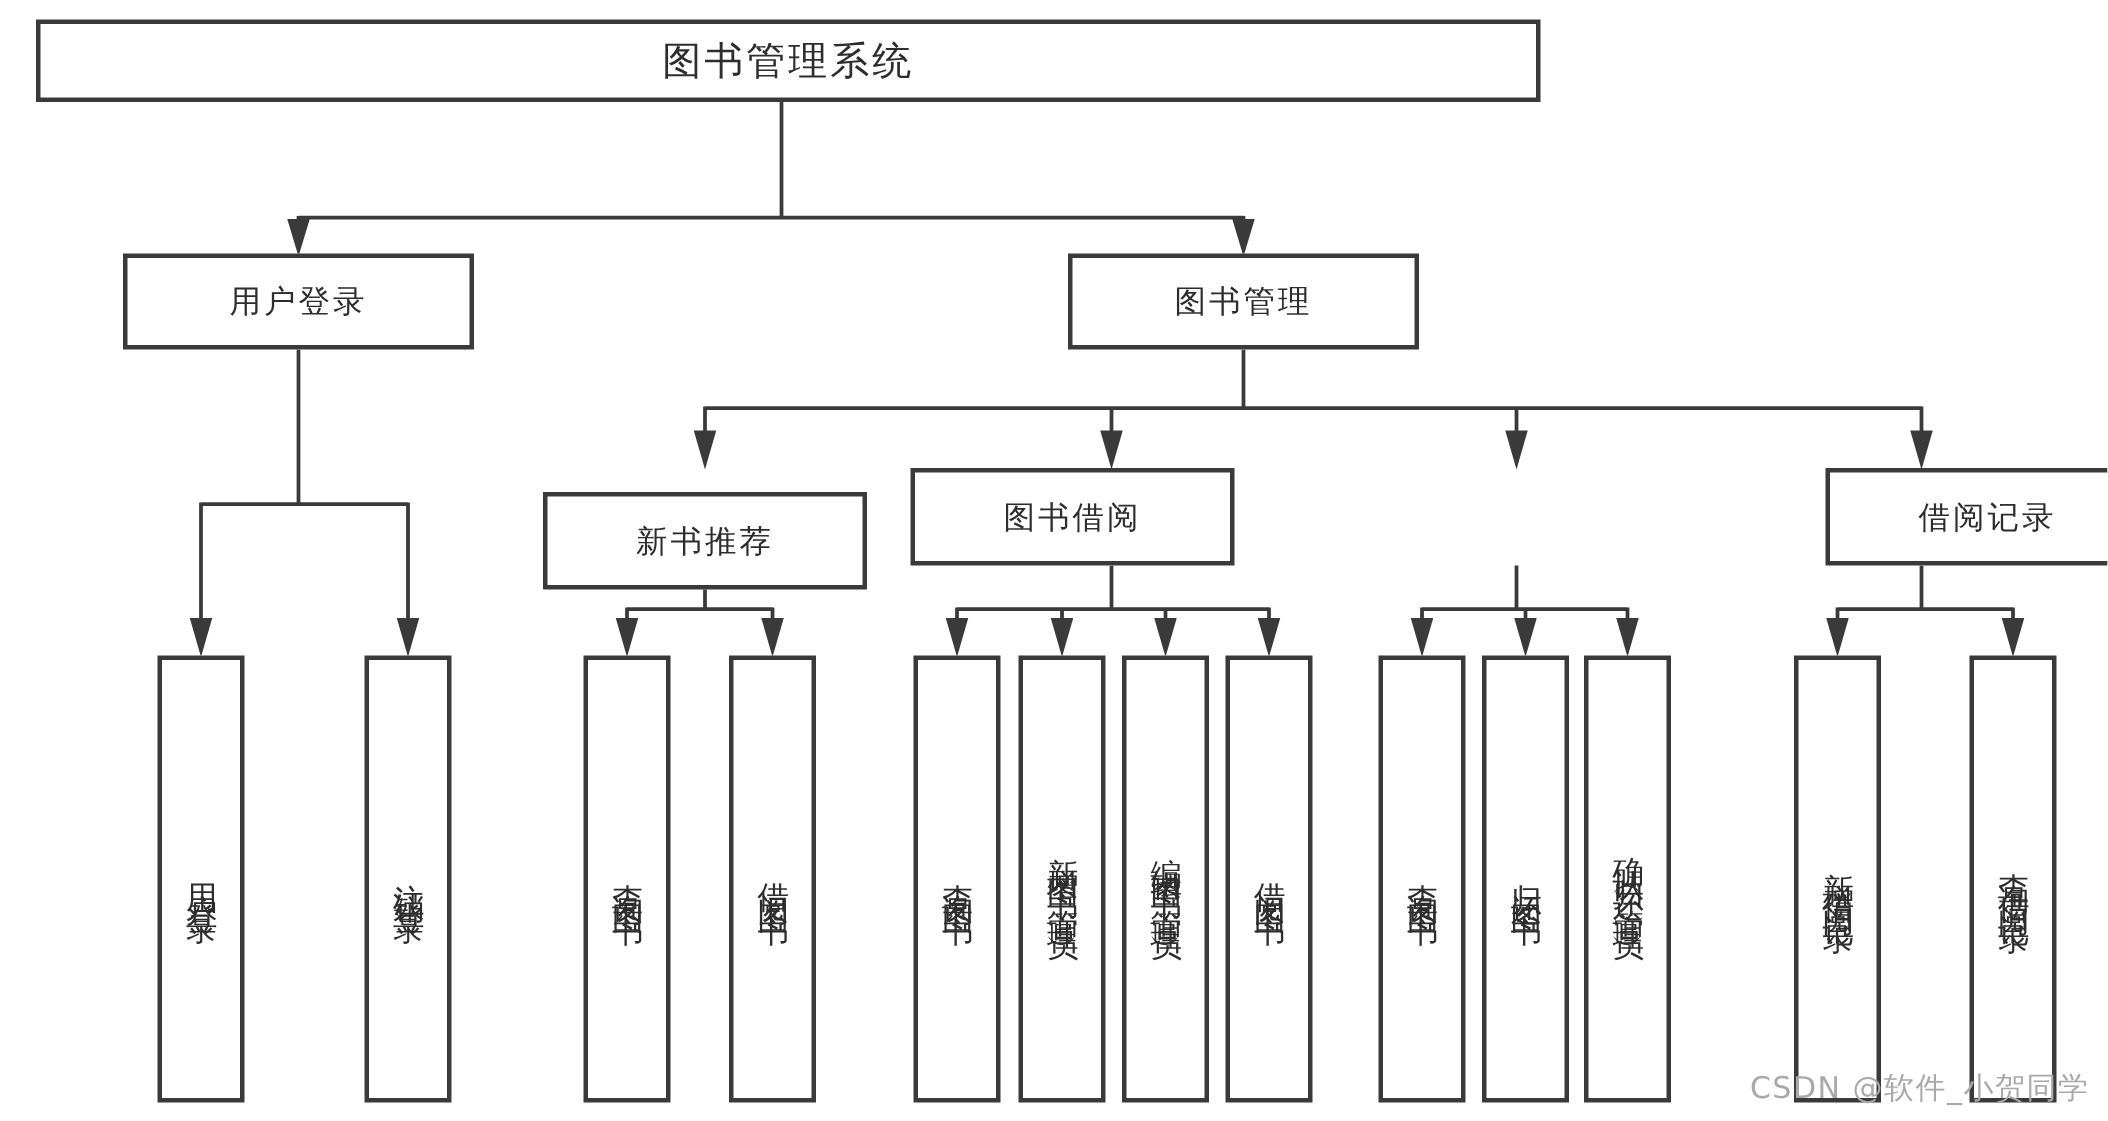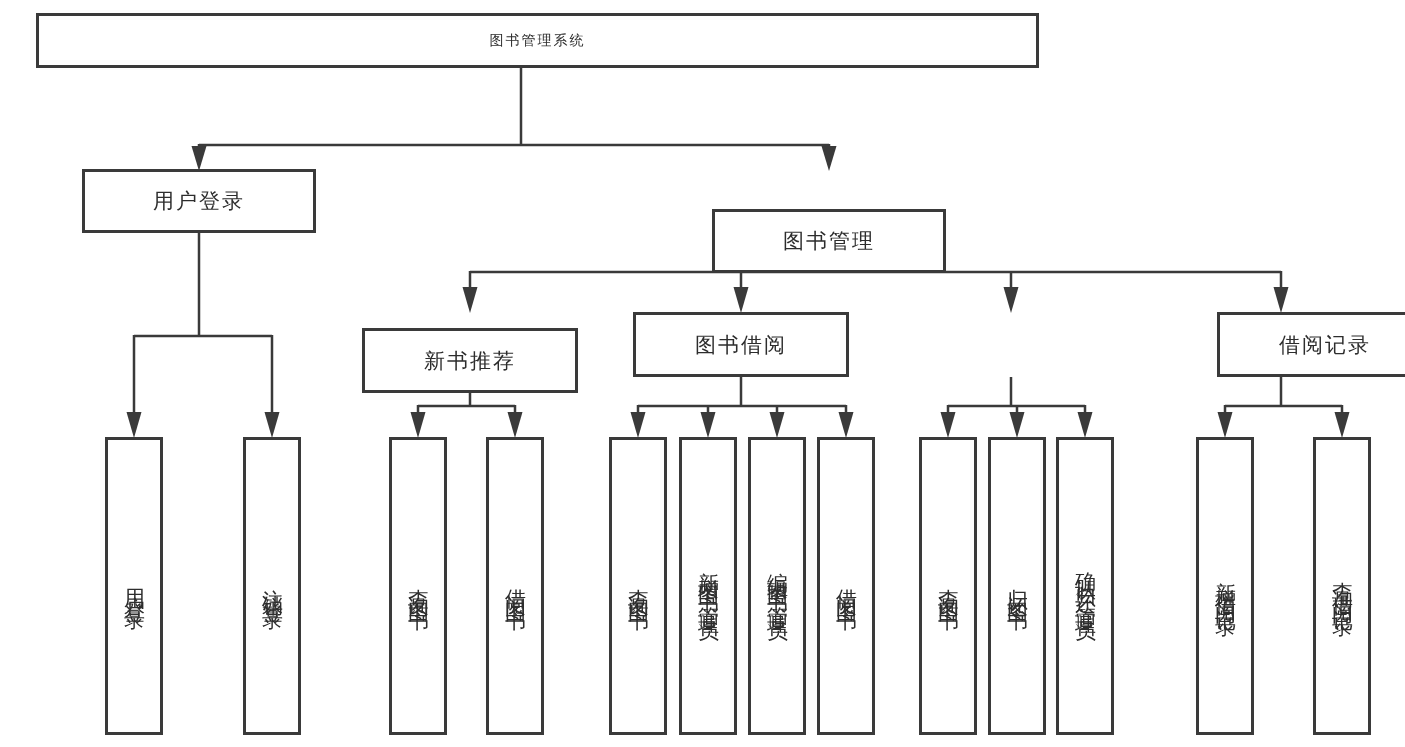--- a/index.html
+++ b/index.html
@@ -11,21 +11,21 @@
     overflow:hidden;
   }
   .node{
     position:absolute;
     box-sizing:border-box;
     border:3px solid #3a3a3a;
     background:#ffffff;
     display:flex;align-items:center;justify-content:center;
     color:#2d2d2d;
   }
-  .node-root{left:36px;top:13px;width:1003px;height:55px;font-size:14px;letter-spacing:2px;}
+  .node-root{left:24px;top:13px;width:1003px;height:55px;font-size:26px;letter-spacing:2px;}
   .node-l2,.node-l3{font-size:21px;letter-spacing:2px;}
   .node-l2{top:169px;width:234px;height:64px;}
   .node-l3{top:312px;width:216px;height:65px;}
   .leaf{
     position:absolute;
     top:437px;width:58px;height:298px;
     box-sizing:border-box;
     border:3px solid #3a3a3a;
     background:#ffffff;
     display:flex;align-items:center;justify-content:center;
@@ -105,28 +105,28 @@
     </g>
   </svg>
 
   <div class="node node-root">
     <span>图书管理系统</span>
   </div>
 
   <div class="node node-l2" style="left:82px;">
     <span>用户登录</span>
   </div>
-  <div class="node node-l2" style="left:712px;margin-top:40px;">
+  <div class="node node-l2" style="left:712px;">
     <span>图书管理</span>
   </div>
 
   <div class="node node-l3" style="left:362px;margin-top:16px;">
     <span>新书推荐</span>
   </div>
-  <div class="node node-l3" style="left:633px;">
+  <div class="node node-l3" style="left:607px;">
     <span>图书借阅</span>
   </div>
   <div class="node node-l3" style="left:1173px;margin-left:44px;">
     <span>借阅记录</span>
   </div>
 
   <div class="leaf" style="left:105px;">
     <span>用户登录</span>
   </div>
   <div class="leaf" style="left:243px;">
@@ -159,14 +159,15 @@
   <div class="leaf" style="left:1056px;">
     <span>确认归还（管理员）</span>
   </div>
   <div class="leaf" style="left:1196px;">
     <span>新增借阅记录</span>
   </div>
   <div class="leaf" style="left:1313px;">
     <span>查询借阅记录</span>
   </div>
 
+  <div class="watermark">CSDN @软件_小贺同学</div>
 
 </div>
 
 </body></html>

